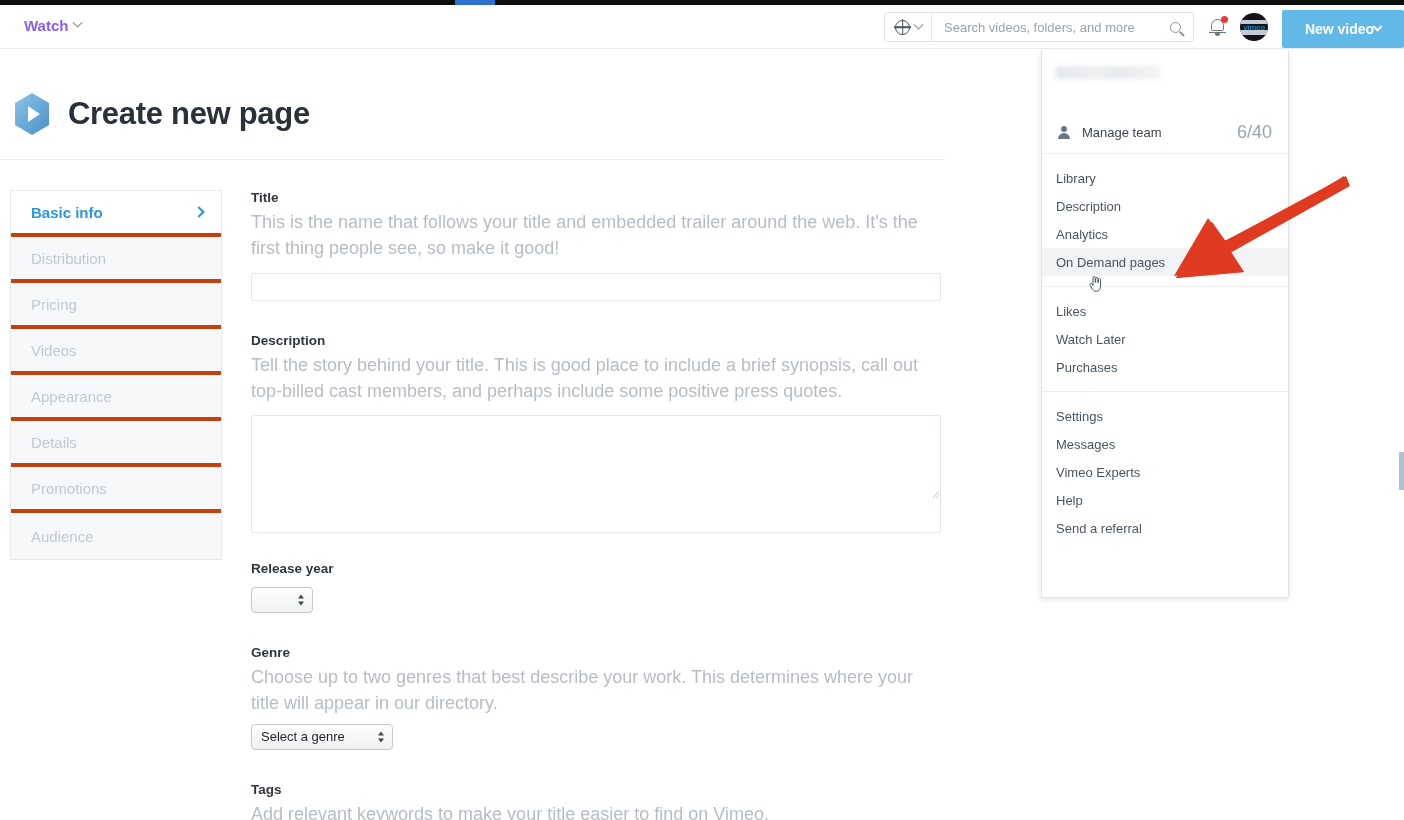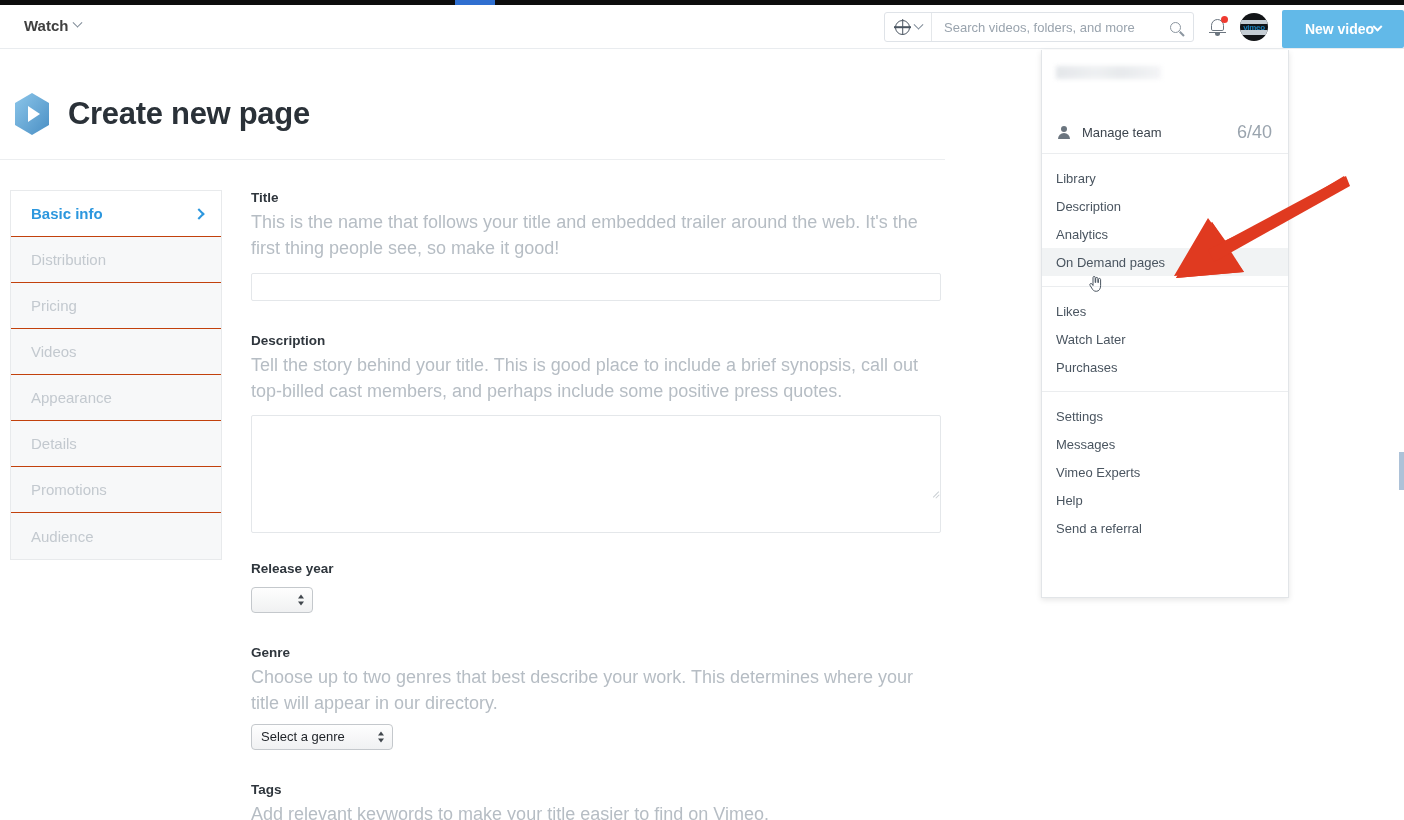--- a/index.html
+++ b/index.html
@@ -24,21 +24,21 @@
   }
 
   
   .header {
     position: absolute; top: 5px; left: 0; width: 1404px; height: 44px;
     background: #ffffff;
     border-bottom: 1px solid #e9ecef;
   }
   .watch-menu {
     position: absolute; left: 24px; top: 12px;
-    font-size: 15px; font-weight: bold; color: #404040;
+    font-size: 15px; font-weight: bold; color: #8b5cf6;
     display: flex; align-items: center; gap: 6px; cursor: pointer;
   }
   .chev-sm {
     display: inline-block; width: 7px; height: 7px;
     border-right: 1.6px solid #7b8794; border-bottom: 1.6px solid #7b8794;
     transform: rotate(45deg) translate(-2px,-2px);
   }
 
   .search-wrap {
     position: absolute; left: 884px; top: 7px;
@@ -203,21 +203,21 @@
   .sidebar {
     position: absolute; left: 10px; top: 190px;
     width: 212px;
     background: #f7f8f9;
     border: 1px solid #e8eaec;
   }
   .side-item {
     height: 46px; display: flex; align-items: center; justify-content: space-between;
     padding: 0 18px 0 20px;
     font-size: 15px; color: #c3c9cf; cursor: pointer;
-    border-bottom: 1px solid #c2410c;
+    border-bottom: 4px solid #c2410c;
   }
   .side-item:last-child { border-bottom: 0; }
   .side-item.active {
     background: #ffffff; color: #2c97de; font-weight: bold;
   }
   .chev-blue {
     display: inline-block; width: 8px; height: 8px;
     border-right: 2.4px solid #2c97de; border-top: 2.4px solid #2c97de;
     transform: rotate(45deg);
   }

